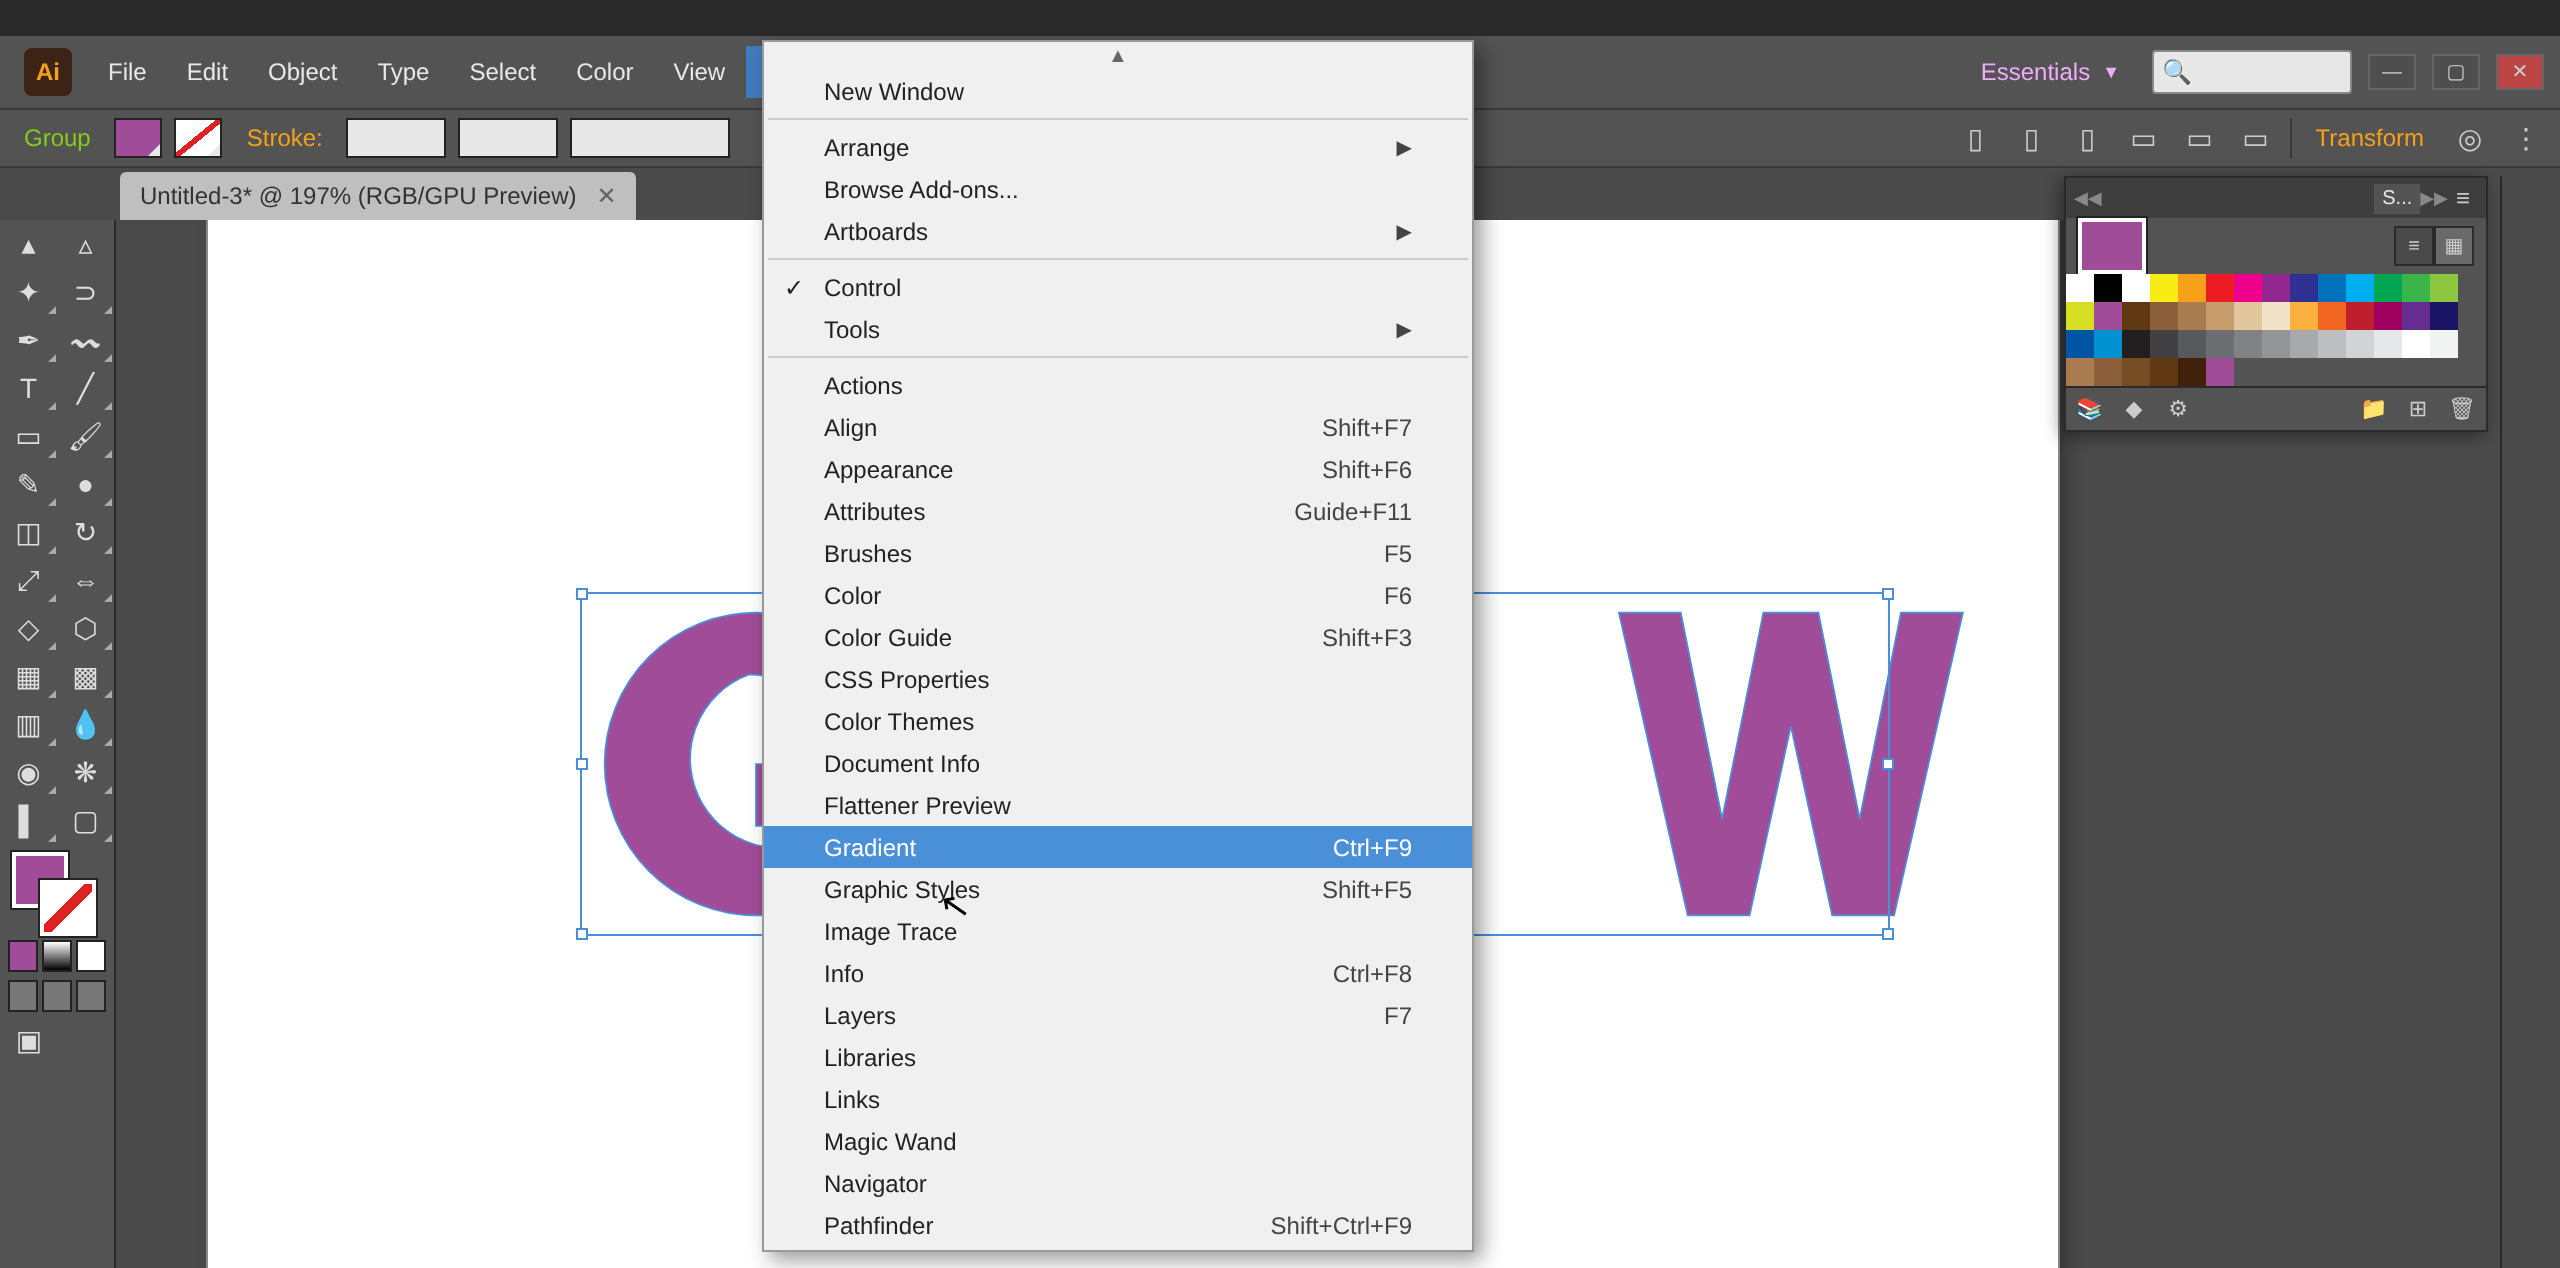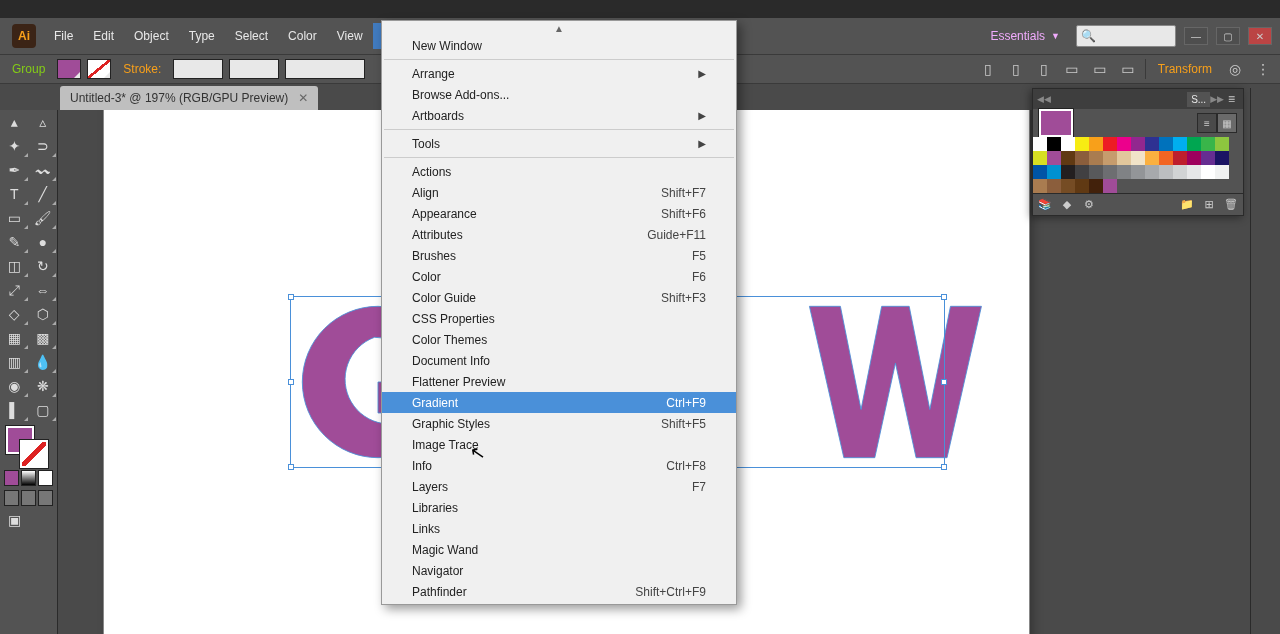--- a/index.html
+++ b/index.html
@@ -344,20 +344,23 @@
       <span class="arrow">▶</span>
     </div>
     <div class="dd-item">
       <span>Browse Add-ons...</span>
     </div>
     <div class="dd-item">
       <span>Artboards</span>
       <span class="arrow">▶</span>
     </div>
     <div class="dd-sep"></div>
+    <div class="dd-item checked">
+      <span>Control</span>
+    </div>
     <div class="dd-item">
       <span>Tools</span>
       <span class="arrow">▶</span>
     </div>
     <div class="dd-sep"></div>
     <div class="dd-item">
       <span>Actions</span>
     </div>
     <div class="dd-item">
       <span>Align</span>

